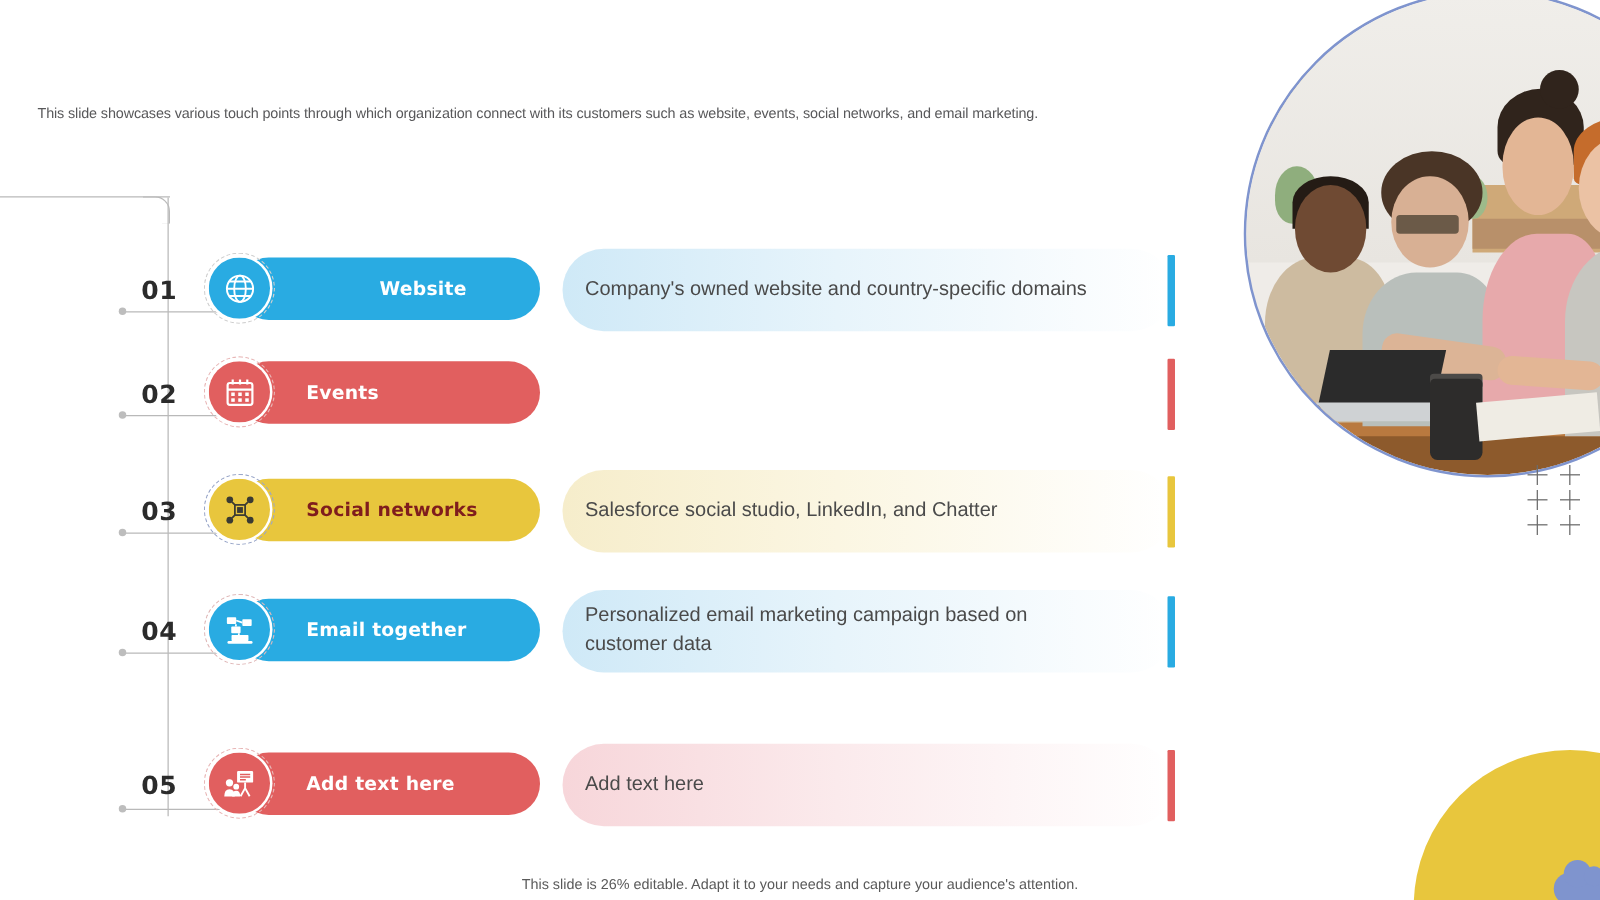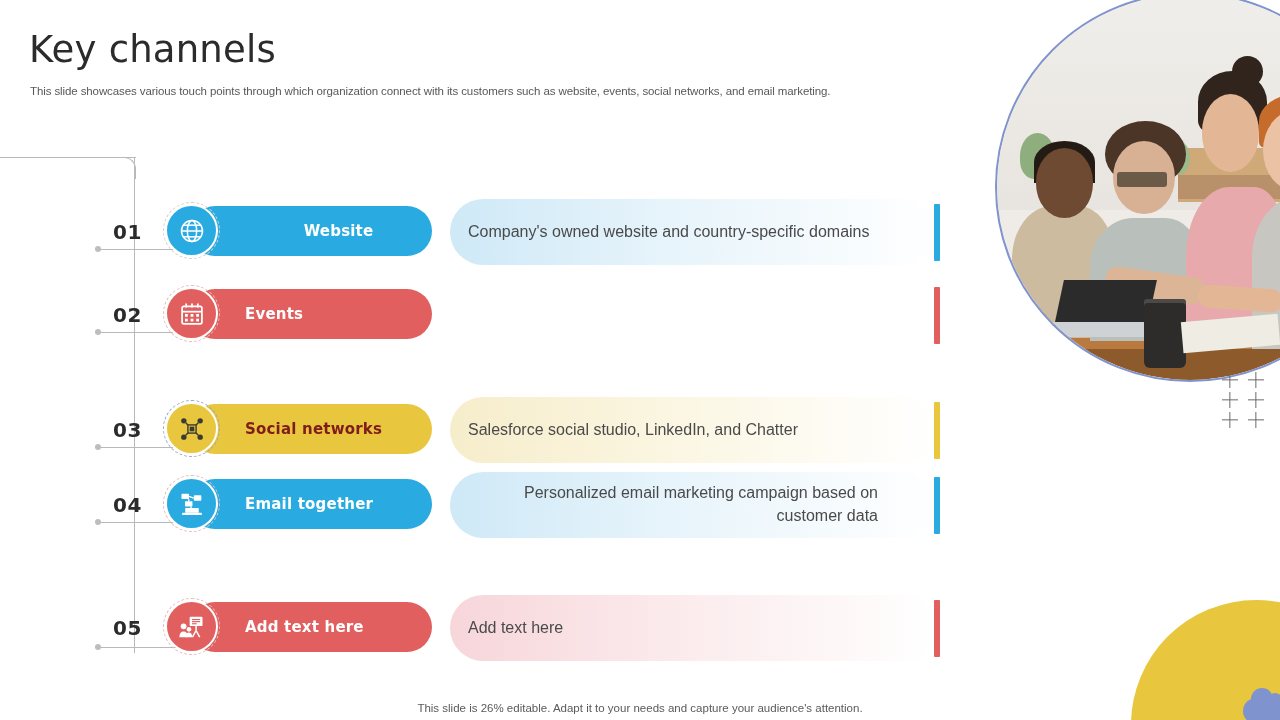--- a/index.html
+++ b/index.html
@@ -150,21 +150,20 @@
   .footer {
     position:absolute; left:0; top:702px; width:1280px; text-align:center;
     font-size:11.5px; color:#5a5a5a; font-family:"Liberation Sans", sans-serif;
   }
 </style>
 </head>
 <body>
 
 <div class="slide">
 
-  <div class="title">Key channels</div>
   <div class="subtitle">This slide showcases various touch points through which organization connect with its customers such as website, events, social networks, and email marketing.</div>
 
   <div class="photo-wrap">
     <div class="photo-inner">
       <div class="ph-wall"></div>
       <div class="ph-board"></div>
         <div class="ph-board2"></div>
       <div class="ph-plant"></div>
         <div class="ph-plant2"></div>
       <div class="ph-desk"></div>
@@ -255,21 +254,21 @@
           <rect x="15.6" y="12" width="2.4" height="2.4"></rect>
           <rect x="6" y="16" width="2.4" height="2.4"></rect>
             <rect x="10.8" y="16" width="2.4" height="2.4"></rect>
           <rect x="15.6" y="16" width="2.4" height="2.4"></rect>
         </g>
       </svg>
     </div>
     <div class="accent-bar" style="background:#E15F5F;"></div>
   </div>
 
-  <div class="row" style="top:397px;">
+  <div class="row" style="top:376px;">
     <div class="branch" style="top:50px;"></div>
     <div class="branch-dot" style="top:47px;"></div>
     <div class="num">03</div>
     <div class="pill" style="background:#E8C63D;">
       <span class="pill-label" style="color:#7f1d1d;">Social networks</span>
     </div>
     <div class="icon-ring" style="top:3px;border-color:#9aa7c9;"></div>
     <div class="icon-circle" style="top:7px;background:#E8C63D;">
       <svg viewBox="0 0 24 24" fill="none" stroke="#3b3b33" stroke-width="1.2">
         <rect x="8.5" y="8.5" width="7" height="7"></rect>
@@ -303,21 +302,21 @@
         <rect x="3" y="3.2" width="6.4" height="4.6" rx="0.6" fill="#ffffff" stroke="none"></rect>
         <rect x="13.6" y="4.6" width="6.4" height="4.6" rx="0.6" fill="#ffffff" stroke="none"></rect>
         <rect x="6" y="9.6" width="6.4" height="4.6" rx="0.6" fill="#ffffff" stroke="none"></rect>
         <line x1="9.4" y1="5.5" x2="13.6" y2="6.9"></line>
         <line x1="9.2" y1="8" x2="9.2" y2="9.6"></line>
         <rect x="6.2" y="15.4" width="11.6" height="4.2" rx="0.5" fill="#ffffff" stroke="none"></rect>
         <rect x="3.4" y="19.6" width="17.2" height="1.8" rx="0.9" fill="#ffffff" stroke="none"></rect>
         <line x1="11.2" y1="14.2" x2="11.2" y2="15.4"></line>
       </svg>
     </div>
-    <div class="desc" style="background:linear-gradient(90deg,#cfe9f7 0%,#e7f4fb 45%,#ffffff 100%);text-align:right;">
+    <div class="desc" style="background:linear-gradient(90deg,#cfe9f7 0%,#e7f4fb 45%,#ffffff 100%);">
       <span class="desc-text">Personalized email marketing campaign based on customer data</span>
     </div>
     <div class="accent-bar" style="background:#29ABE2;"></div>
   </div>
 
   <div class="row" style="top:595px;">
     <div class="branch" style="top:52px;"></div>
     <div class="branch-dot" style="top:49px;"></div>
     <div class="num">05</div>
     <div class="pill" style="background:#E15F5F;">

